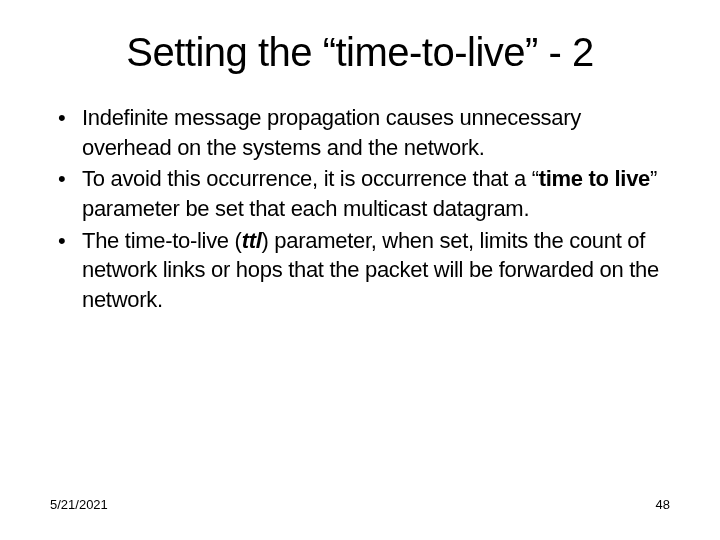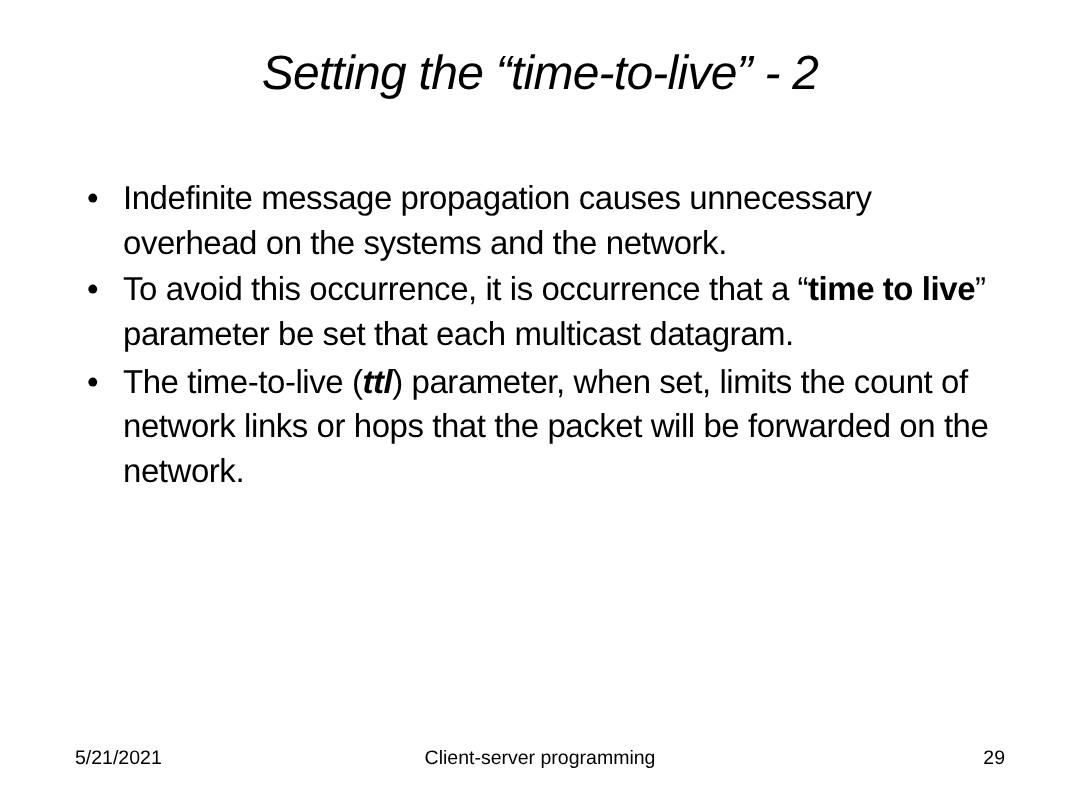--- a/index.html
+++ b/index.html
@@ -12,26 +12,25 @@
     position: relative;
     overflow: hidden;
   }
   .slide {
     width: 100%;
     height: 100%;
     padding: 30px 50px 0 50px;
     position: relative;
   }
   .title {
-    font-size: 32px;
+    font-size: 40px;
     font-weight: normal;
     text-align: center;
-    margin-bottom: 50px;
+    margin-bottom: 28px;
     letter-spacing: -0.5px;
-    font-style: italic;
   }
   .content {
     padding-left: 8px;
   }
   .bullet {
     display: flex;
     align-items: flex-start;
     font-size: 22px;
     line-height: 1.35;
     margin-bottom: 2px;
@@ -96,17 +95,16 @@
       <span class="dot">•</span>
       <span class="bullet-text">
         <span>The time-to-live (</span><span class="bold-italic">ttl</span><span>) parameter, when set, limits the count of network links or hops that the packet will be forwarded on the network.</span>
       </span>
     </div>
 
   </div>
 
   <div class="footer">
     <span>5/21/2021</span>
-    <span>29</span>
+    <span>48</span>
   </div>
-  <span class="footer-center">Client-server programming</span>
 
 </div>
 
 </body></html>

